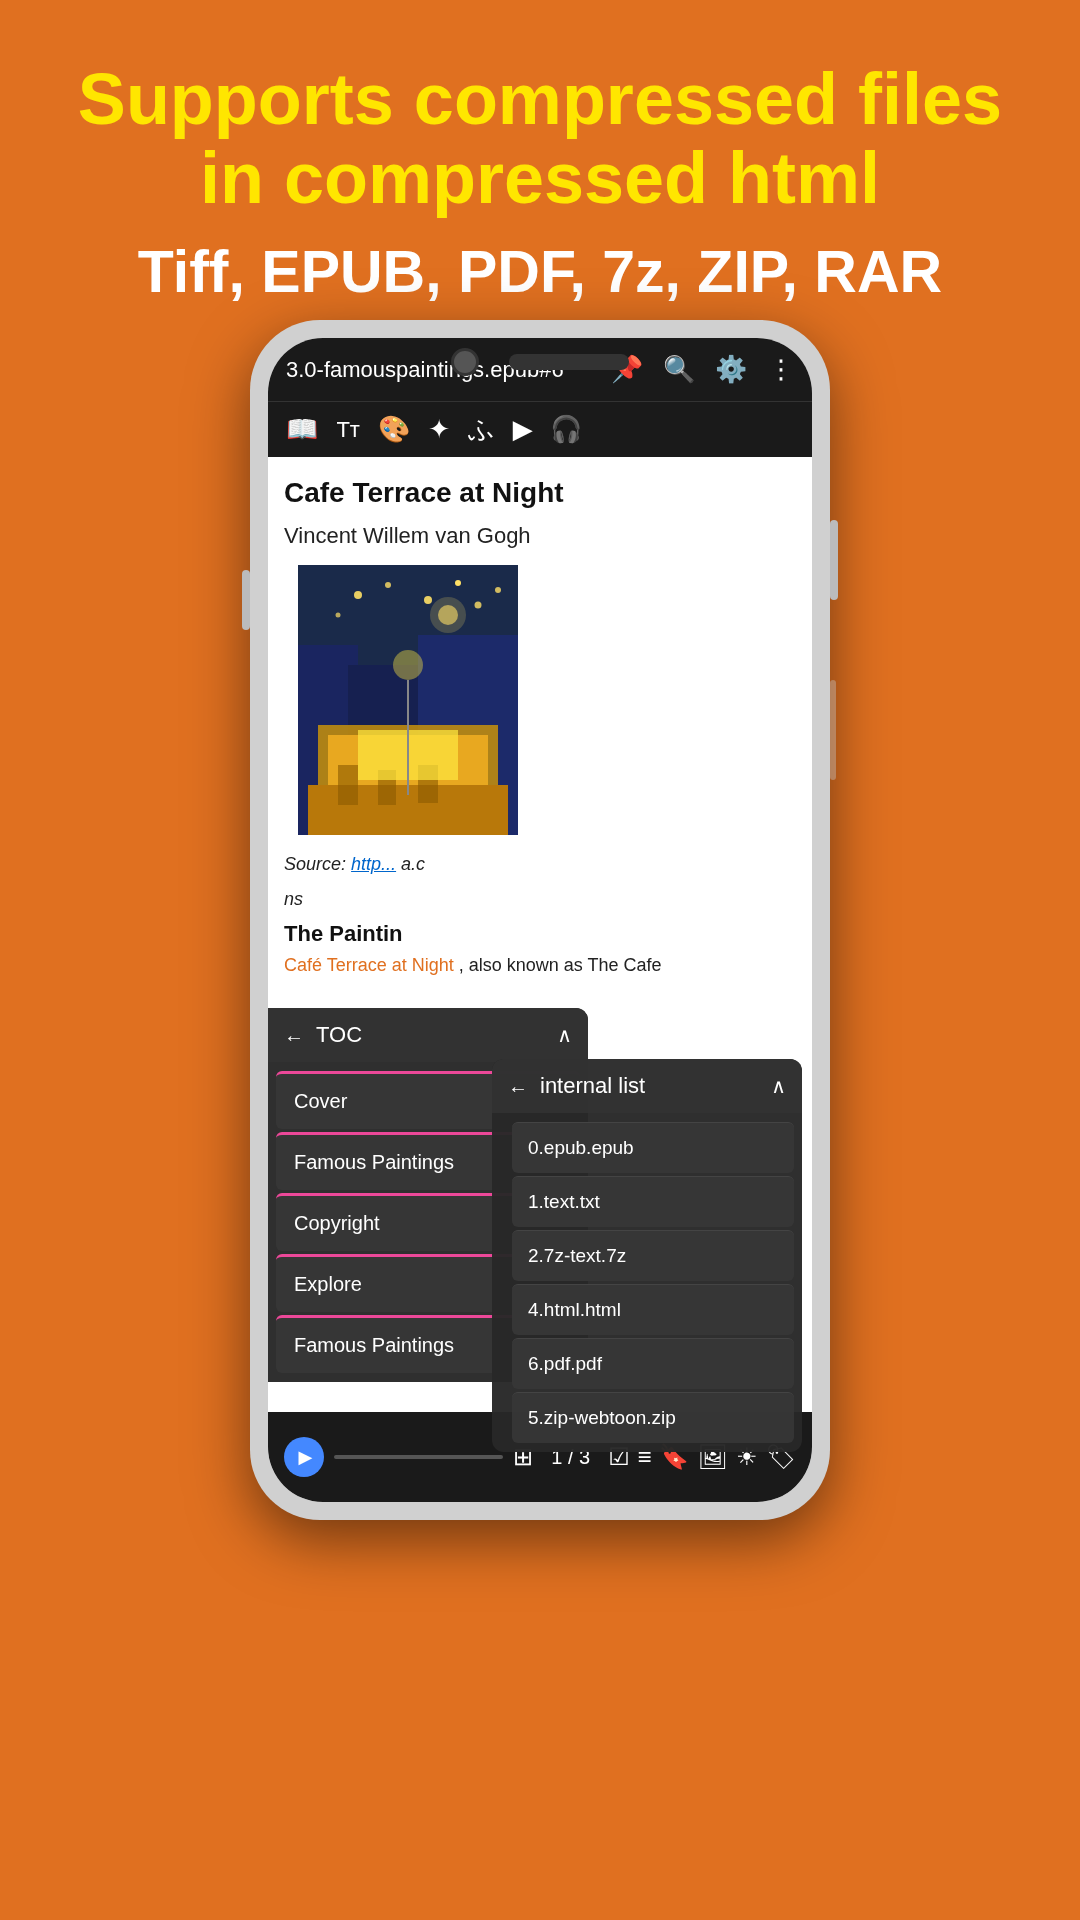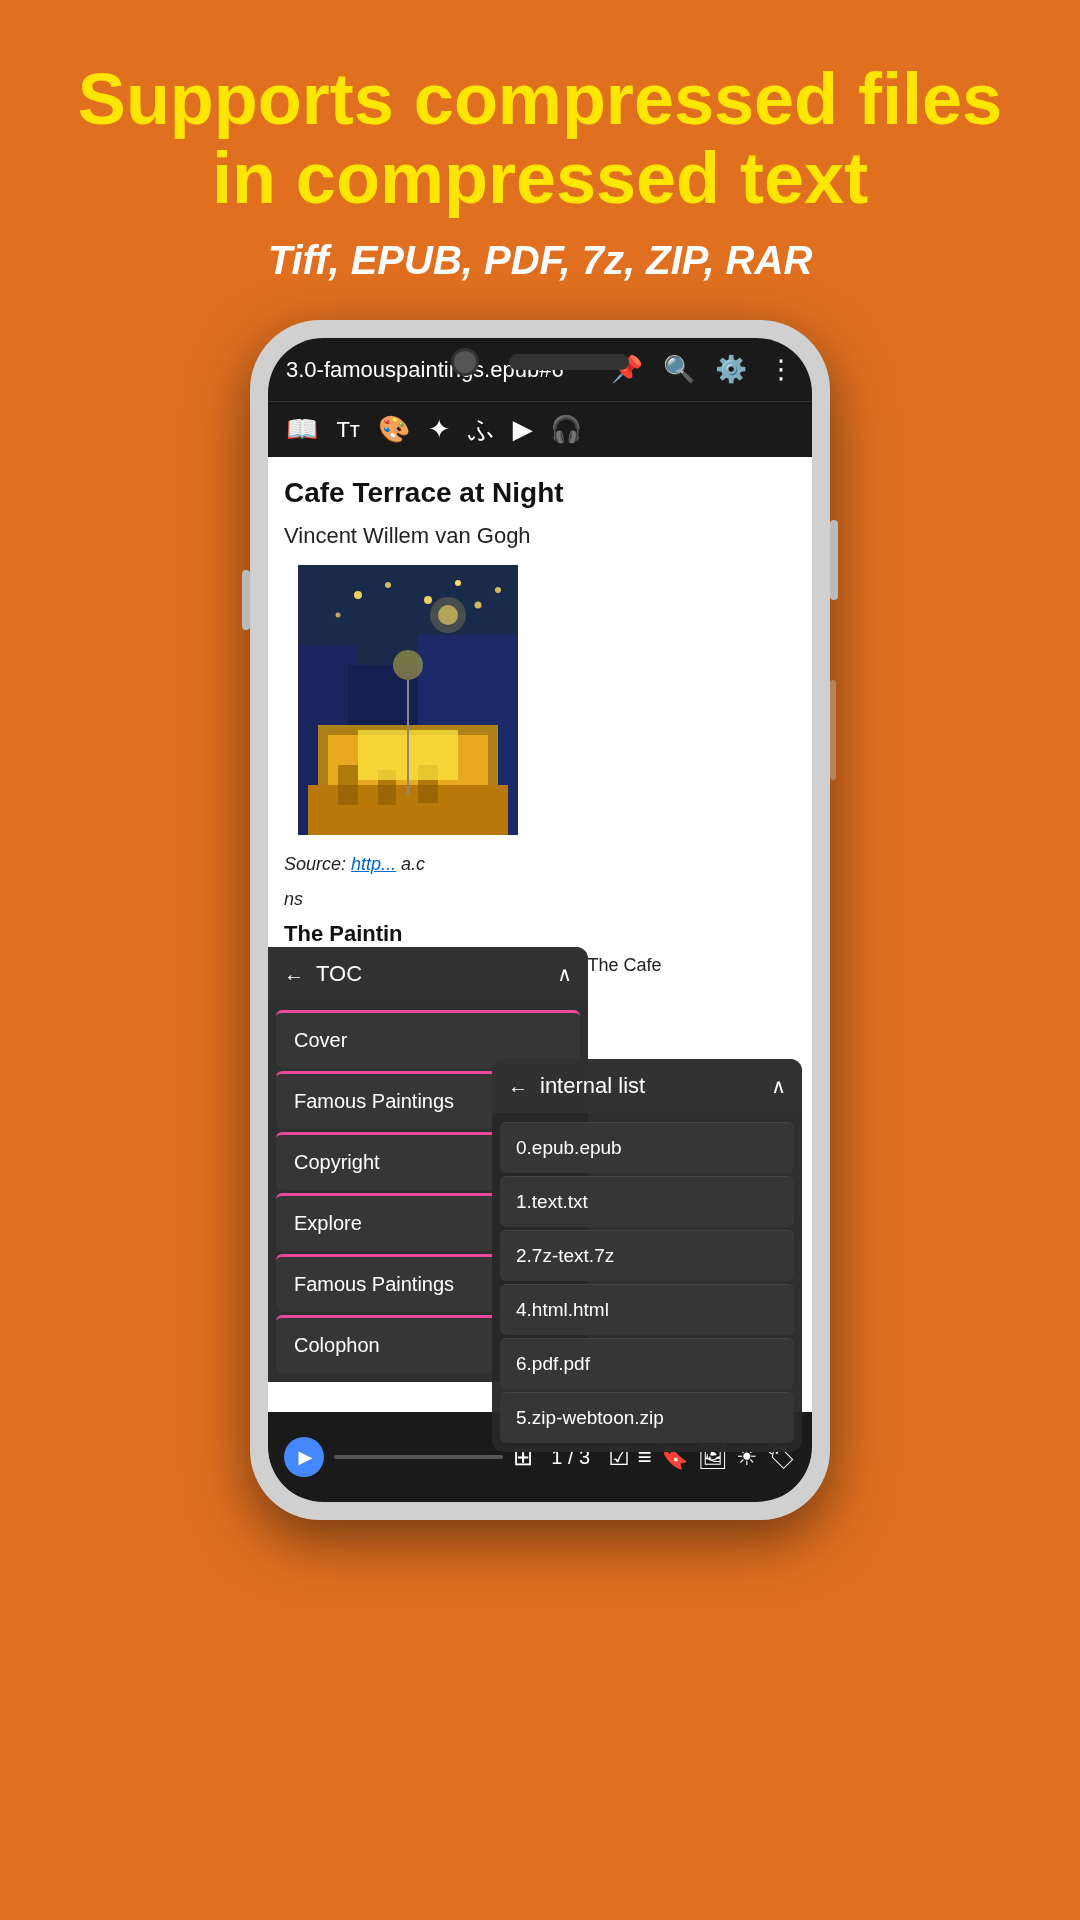--- a/index.html
+++ b/index.html
@@ -19,24 +19,23 @@
       border-radius: 23px;
     }
     .header-title {
       font-size: 72px;
       font-weight: 900;
       color: #FFE600;
       line-height: 1.1;
       margin-bottom: 20px;
     }
     .header-subtitle {
-      font-size: 40px;
+      font-size: 59px;
       font-weight: 700;
       color: #ffffff;
-      font-style: italic;
     }
 
     
     .phone-container {
       position: absolute;
       top: 320px;
       left: 50%;
       transform: translateX(-50%);
       width: 580px;
       height: 1200px;
@@ -349,35 +348,36 @@
       background: rgba(200,200,200,0.4);
       border-radius: 3px;
     }
 
     .toc-items-container {
       padding: 6px 0;
     }
 
     .internal-items-container {
       padding: 6px 0;
+      margin-left: 12px;
     }
 
     .phone-content-wrapper {
       display: flex;
       flex-direction: column;
       height: 100%;
     }
   </style>
 </head>
 <body>
 
 <div class="header-section">
   <div class="header-title">
     <span>Supports compressed files</span><br>
-    <span>in compressed text</span>
+    <span>in compressed html</span>
   </div>
   <div class="header-subtitle">Tiff, EPUB, PDF, 7z, ZIP, RAR</div>
 </div>
 
 <div class="phone-container">
   <div class="phone-outer">
 
     <div class="phone-top">
       <div class="camera"></div>
       <div class="speaker"></div>
@@ -470,21 +470,20 @@
               <span class="toc-arrow">←</span>
               <span class="toc-header-title">TOC</span>
               <span class="toc-arrow">∧</span>
             </div>
             <div class="toc-items-container">
               <div class="toc-item">Cover</div>
               <div class="toc-item">Famous Paintings</div>
               <div class="toc-item">Copyright</div>
               <div class="toc-item">Explore</div>
               <div class="toc-item">Famous Paintings</div>
-              <div class="toc-item">Colophon</div>
             </div>
           </div>
 
           <div class="internal-overlay" style="bottom:50px; right:10px;">
             <div class="internal-header">
               <span class="toc-arrow">←</span>
               <span class="internal-header-title">internal list</span>
               <span class="toc-arrow">∧</span>
             </div>
             <div class="internal-items-container">

